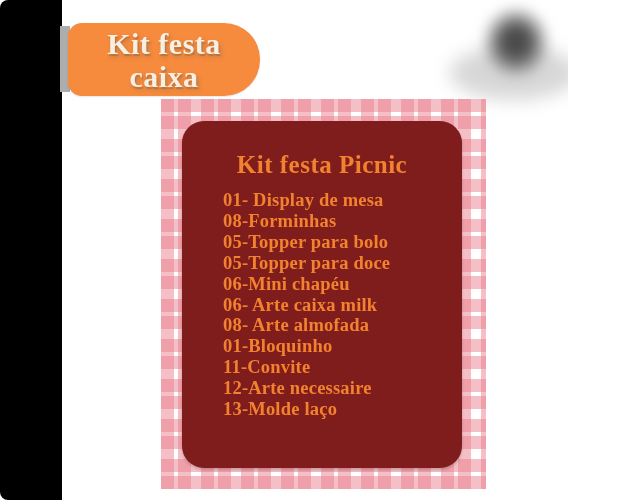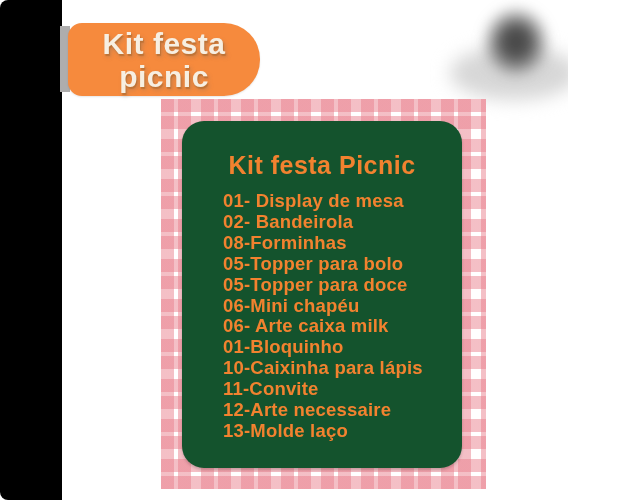--- a/index.html
+++ b/index.html
@@ -1,18 +1,18 @@
 <!DOCTYPE html>
 <html><head>
 <meta charset="utf-8">
 <style>
   html,body{margin:0;padding:0;background:#ffffff;}
   .stage{
     position:relative;width:568px;height:500px;background:#ffffff;
-    overflow:hidden;font-family:Liberation Sans, sans-serif;border-radius:8px;
+    overflow:hidden;font-family:Liberation Serif, serif;border-radius:8px;
   }
   .bar{position:absolute;top:0;height:500px;background:#000000;}
   .bar-left{left:0;width:62px;}
   .bar-right{left:578px;width:62px;}
 
   
   .badge-strip{
     position:absolute;left:60px;top:26px;width:10px;height:66px;
     background:#aeadad;
   }
@@ -51,21 +51,21 @@
         rgba(255,255,255,0) 30px, rgba(255,255,255,0) 40px),
       repeating-linear-gradient(0deg,
         rgba(233,128,141,0.50) 0px, rgba(233,128,141,0.50) 13px,
         rgba(255,255,255,0) 13px, rgba(255,255,255,0) 17px,
         rgba(233,128,141,0.50) 17px, rgba(233,128,141,0.50) 30px,
         rgba(255,255,255,0) 30px, rgba(255,255,255,0) 40px);
   }
 
   .card{
     position:absolute;left:182px;top:121px;width:280px;height:347px;
-    background:#14532d;border-radius:22px;
+    background:#7f1d1d;border-radius:22px;
     box-shadow:0 2px 3px rgba(0,0,0,0.18);
   }
   .card-title{
     margin:30px 0 0 0;text-align:center;
     color:#f2822f;font-size:25px;font-weight:bold;letter-spacing:0.5px;
   }
   .item-list{
     margin:11px 16px 0 41px;padding:0;list-style:none;
     color:#f2822f;font-weight:bold;font-size:18.5px;line-height:20.9px;
     letter-spacing:0.2px;white-space:nowrap;
@@ -75,39 +75,38 @@
 <body>
 
 <div class="stage">
 
   <div class="bar bar-left"></div>
   <div class="bar bar-right"></div>
 
   <div class="badge-strip"></div>
   <div class="badge">
     <span class="badge-line">Kit festa</span>
-    <span class="badge-line">picnic</span>
+    <span class="badge-line">caixa</span>
   </div>
 
   <div class="wm-glow"></div>
   <div class="wm-blob"></div>
 
   <div class="plaid"></div>
 
   <div class="card">
     <div class="card-title">Kit festa Picnic</div>
     <ul class="item-list">
       <li>01- Display de mesa</li>
-      <li>02- Bandeirola</li>
       <li>08-Forminhas</li>
       <li>05-Topper para bolo</li>
       <li>05-Topper para doce</li>
       <li>06-Mini chapéu</li>
       <li>06- Arte caixa milk</li>
+      <li>08- Arte almofada</li>
       <li>01-Bloquinho</li>
-      <li>10-Caixinha para lápis</li>
       <li>11-Convite</li>
       <li>12-Arte necessaire</li>
       <li>13-Molde laço</li>
     </ul>
   </div>
 
 </div>
 
 </body></html>

